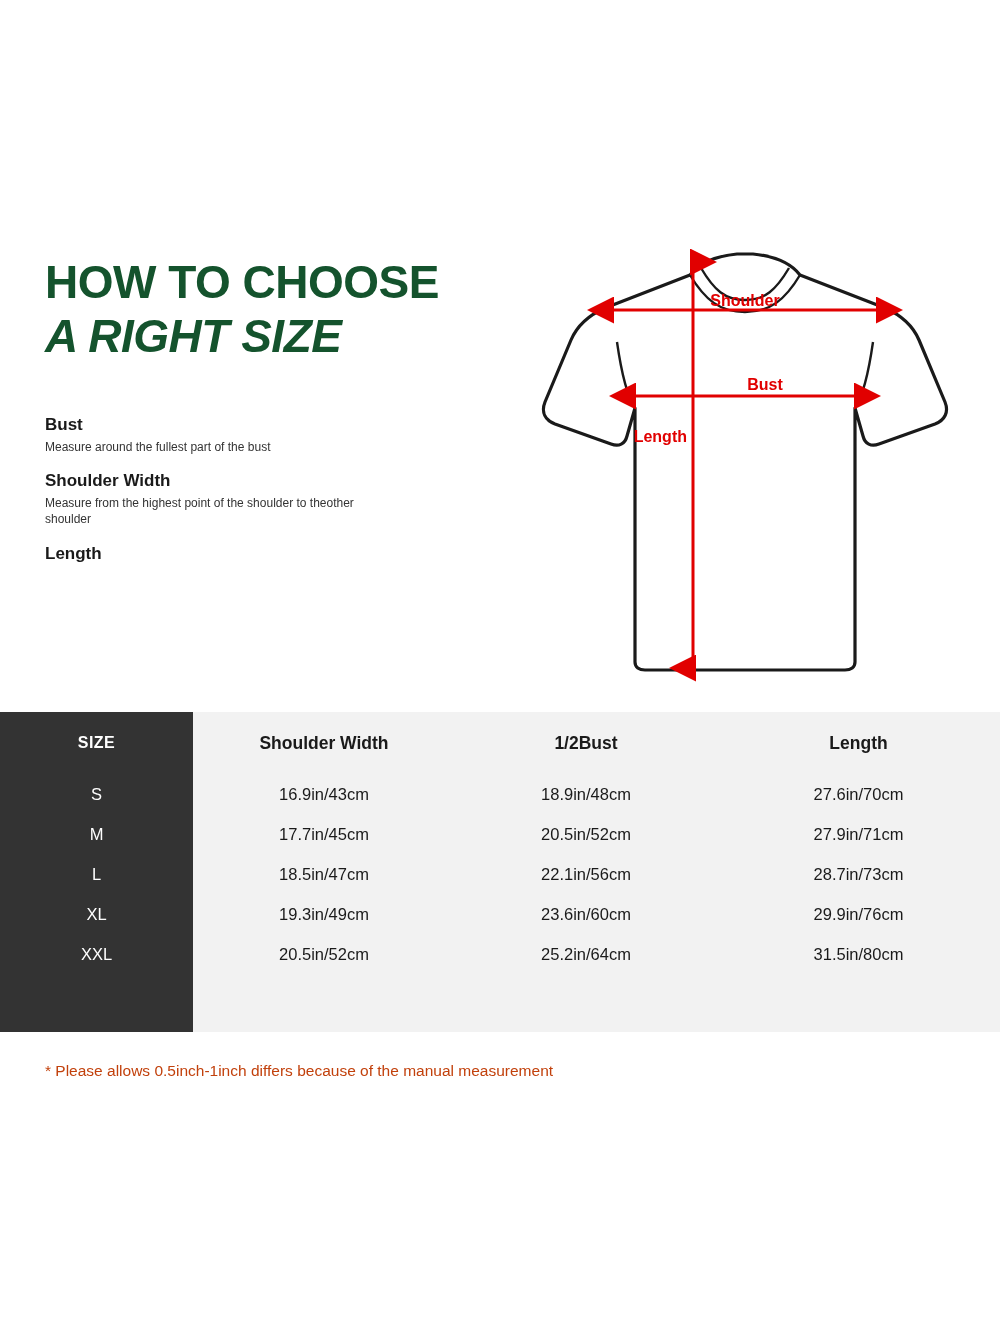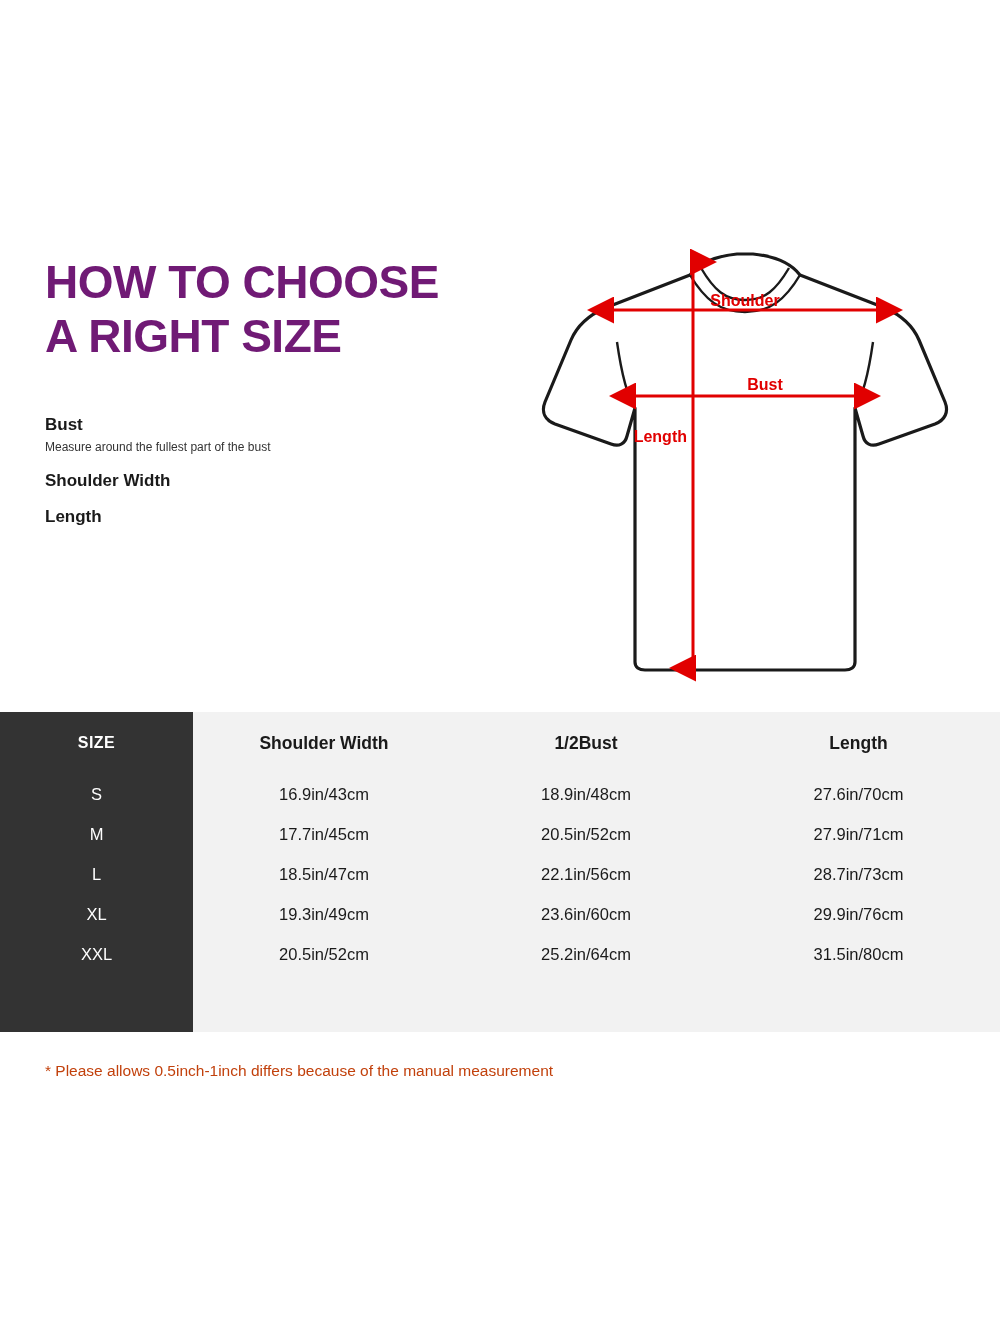--- a/index.html
+++ b/index.html
@@ -28,24 +28,25 @@
 
   .headline {
     position: absolute;
     left: 45px;
     top: 255px;
     width: 470px;
     font-size: 46px;
     line-height: 1.18;
     font-weight: bold;
     letter-spacing: -0.5px;
-    color: #701a75;
+    color: #14532d;
   }
   .headline .line2 {
     display: block;
+    font-style: italic;
   }
 
   .defs {
     position: absolute;
     left: 45px;
     top: 415px;
     width: 480px;
   }
   .def-block {
     margin-bottom: 16px;
@@ -154,20 +155,21 @@
       <span class="line2">A RIGHT SIZE</span>
     </div>
 
     <div class="defs">
       <div class="def-block">
         <div class="def-term">Bust</div>
         <div class="def-desc">Measure around the fullest part of the bust</div>
       </div>
       <div class="def-block">
         <div class="def-term">Shoulder Width</div>
+        <div class="def-desc">Measure from the highest point of the shoulder to theother shoulder</div>
       </div>
       <div class="def-block">
         <div class="def-term">Length</div>
       </div>
     </div>
 
     <div class="shirt-wrap">
       <svg width="480" height="470" viewBox="0 0 480 470" xmlns="http://www.w3.org/2000/svg">
 
         <path class="shirt-outline" d="M185 45

